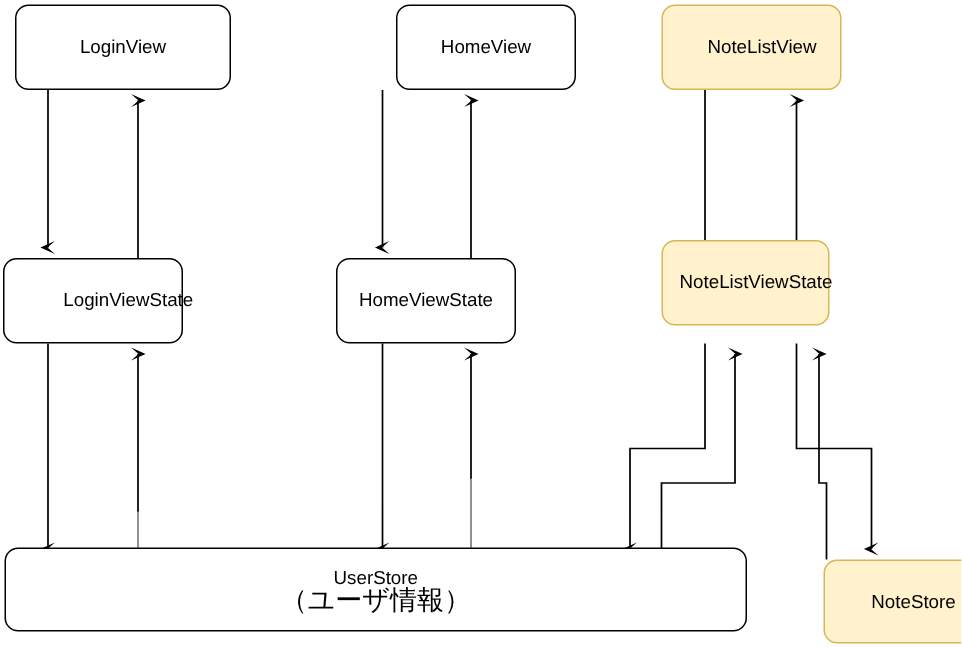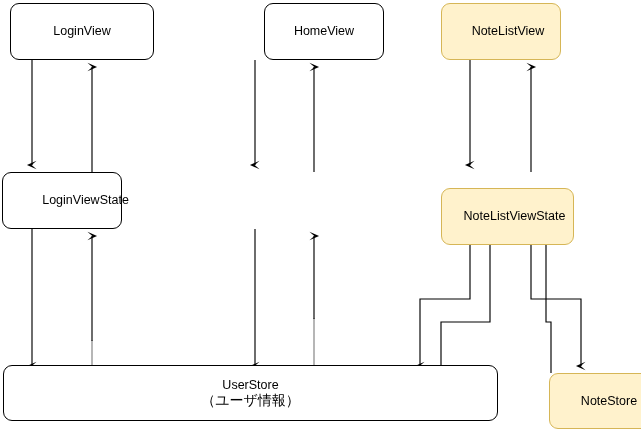--- a/index.html
+++ b/index.html
@@ -42,21 +42,21 @@
     border-color: #d6b656;
     padding-left: 14px;
   }
   .node .line1 {
     font-size: 12.5px;
     color: #000000;
     line-height: 15px;
     white-space: nowrap;
   }
   .node .line2 {
-    font-size: 14px;
+    font-size: 18px;
     color: #000000;
     line-height: 15px;
     white-space: nowrap;
   }
 </style>
 </head>
 <body>
 
 <div id="canvas">
 
@@ -109,22 +109,25 @@
   </div>
 
   <div class="node accent" style="left:441px; top:3px; width:120px; height:57px;">
     <span class="line1">NoteListView</span>
   </div>
 
   <div class="node" style="left:2px; top:172px; width:120px; height:57px;padding-left:47px;">
     <span class="line1">LoginViewState</span>
   </div>
 
+  <div class="node" style="left:224px; top:172px; width:120px; height:57px;">
+    <span class="line1">HomeViewState</span>
+  </div>
 
-  <div class="node accent" style="left:441px; top:188px; width:133px; height:57px;">
+  <div class="node accent" style="left:441px; top:160px; width:112px; height:57px;">
     <span class="line1">NoteListViewState</span>
   </div>
 
   <div class="node" style="left:3px; top:365px; width:495px; height:56px;">
     <span class="line1">UserStore</span>
     <span class="line2">（ユーザ情報）</span>
   </div>
 
   <div class="node accent" style="left:521px; top:373px; width:106px; height:56px;margin-left:28px;">
     <span class="line1">NoteStore</span>

